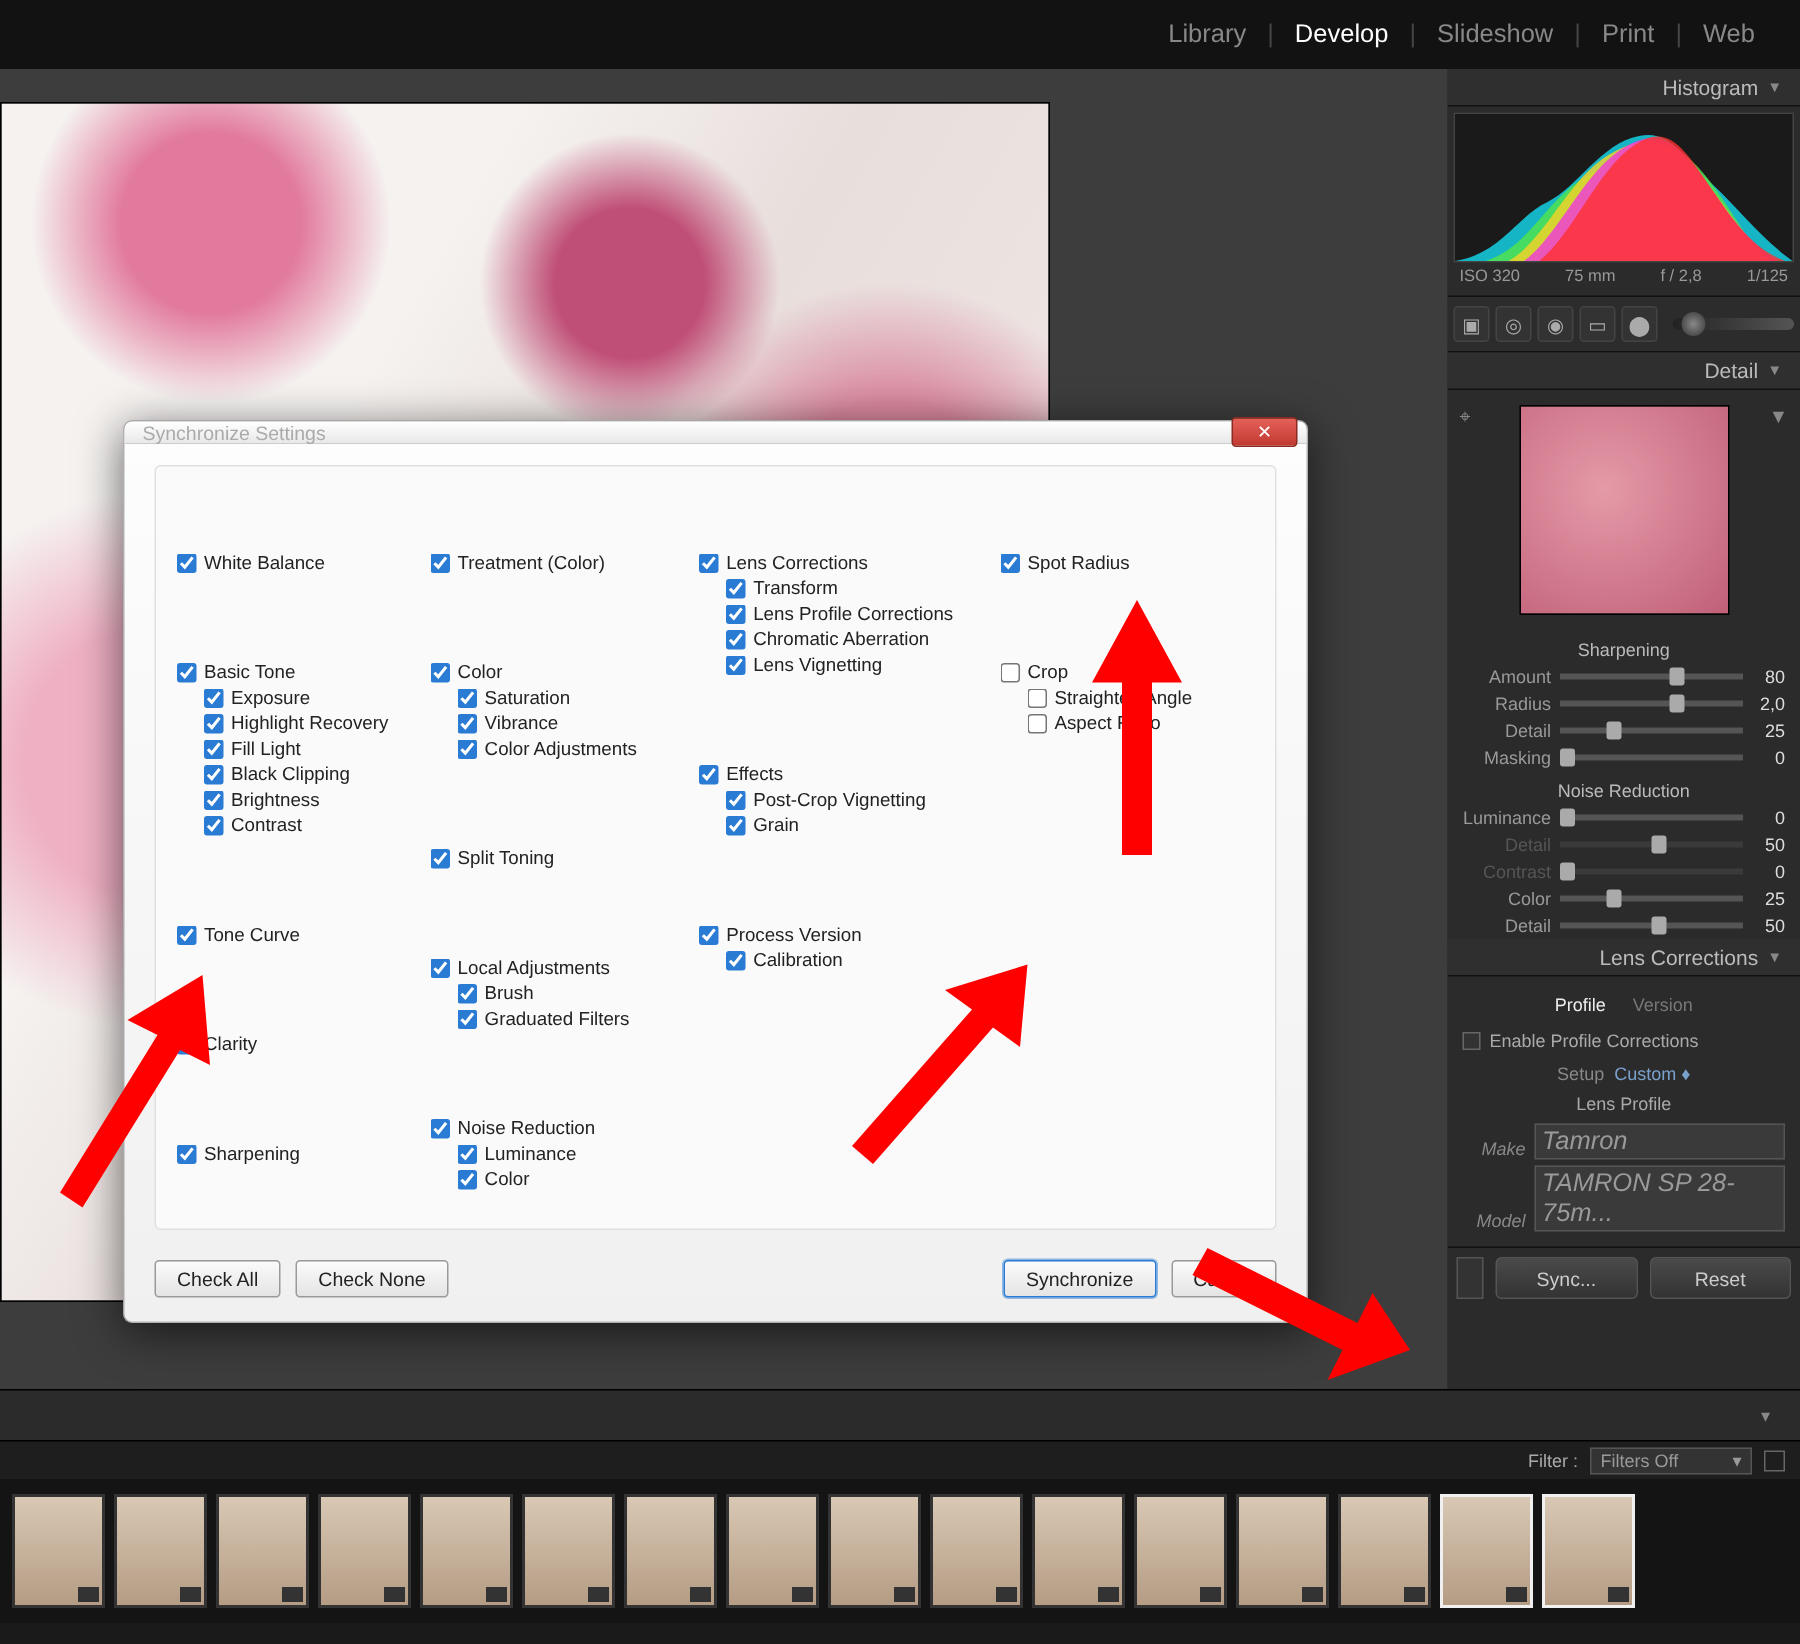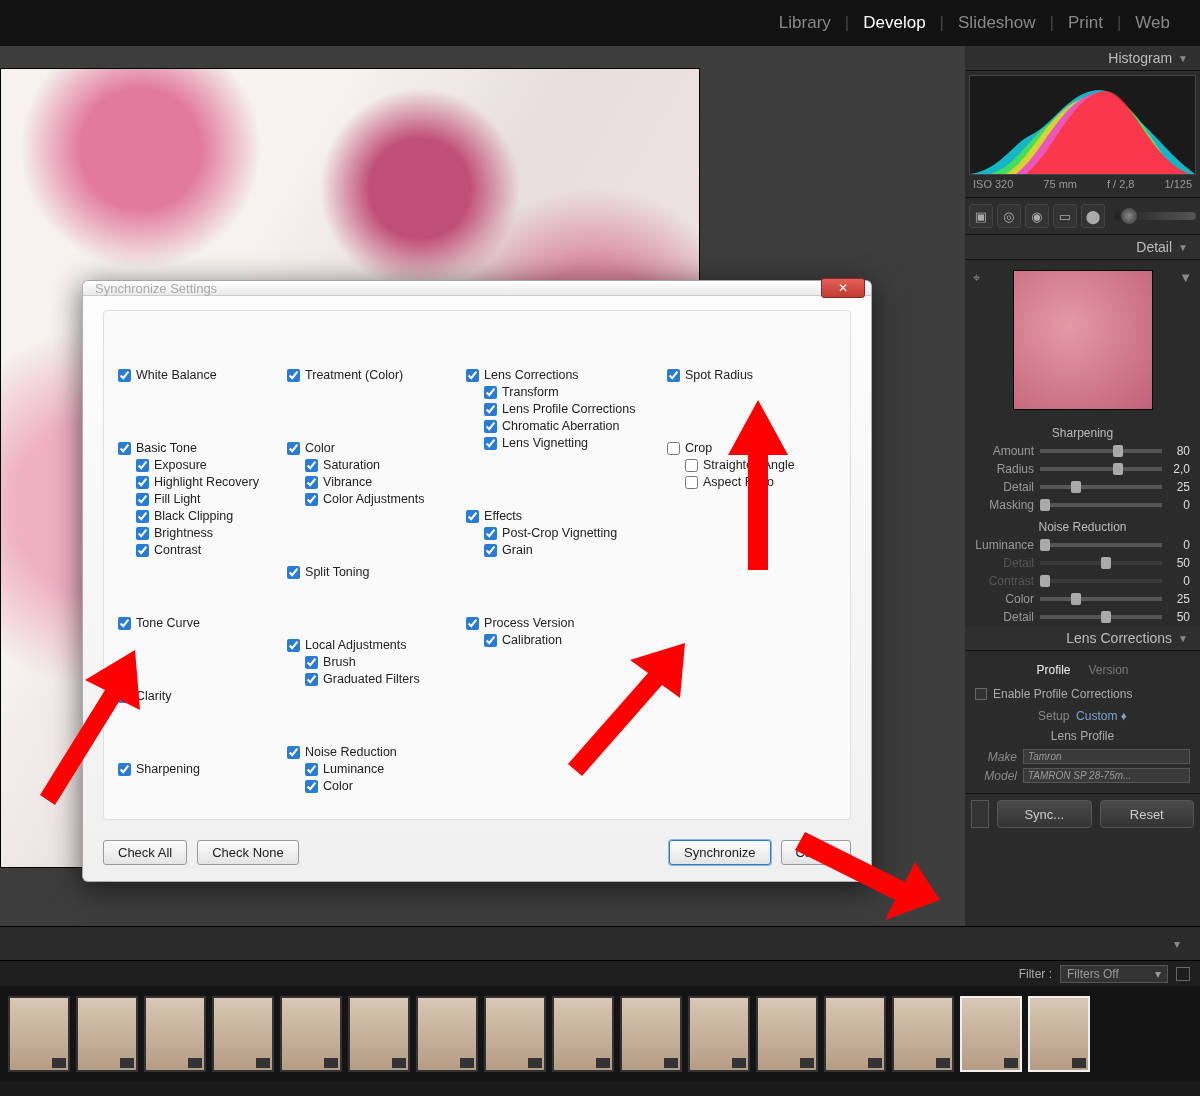--- a/index.html
+++ b/index.html
@@ -41,21 +41,21 @@
   .dimmed { color:#555 !important; }
   .dimmed .bar { background:#3a3a3a; }
   .lens-panel { padding:6px 10px; font-size:12px; }
   .tab-row { display:flex; justify-content:center; gap:18px; margin:6px 0 10px;}
   .tab-row span { color:#777; }
   .tab-row span.on { color:#eee; }
   .chkline { display:flex; align-items:center; gap:6px; margin-bottom:8px;}
   .chkline .bx { width:12px; height:12px; border:1px solid #666; background:#333;}
   .lp-row { display:flex; align-items:flex-end; margin:4px 0;font-style:italic;}
   .lp-row .lbl { width:48px; text-align:right; color:#888; padding-right:6px;}
-  .lp-row .sel { flex:1; background:#3a3a3a; border:1px solid #555; color:#999; padding:1px 4px; font-size:10px;}
+  .lp-row .sel { flex:1; background:#3a3a3a; border:1px solid #555; color:#999; padding:1px 4px; font-size:17px;}
   .btnrow { display:flex; gap:8px; padding:6px; background:#2b2b2b; border-top:1px solid #111;}
   .btnrow .sq { width:18px; height:28px; background:#333; border:1px solid #555;}
   .btnrow button { flex:1; height:28px; background:linear-gradient(#4a4a4a,#333); border:1px solid #555; color:#ccc; border-radius:4px; font-size:13px;}
   .filmstrip-bar { height:26px; display:flex; justify-content:flex-end; align-items:center; padding:0 10px; gap:8px; font-size:12px; color:#aaa; background:#1e1e1e; border-top:1px solid #000;}
   .filmstrip-bar .combo { background:#333; border:1px solid #555; color:#999; padding:1px 6px; width:108px; display:flex; justify-content:space-between;}
   .filmstrip { height:96px; background:#141414; display:flex; gap:6px; padding:10px 8px; overflow:hidden;}
   .thumb { width:62px; height:76px; border:2px solid #333; background:linear-gradient(#d8c8b4,#b59c84); position:relative;}
   .thumb.sel { border-color:#f0f0f0;}
   .thumb::after{content:"";position:absolute;right:2px;bottom:2px;width:14px;height:10px;background:#333;}
   .dotbar { height:34px; background:#2b2b2b; border-top:1px solid #000; display:flex; align-items:center; justify-content:flex-end; padding-right:20px;}

